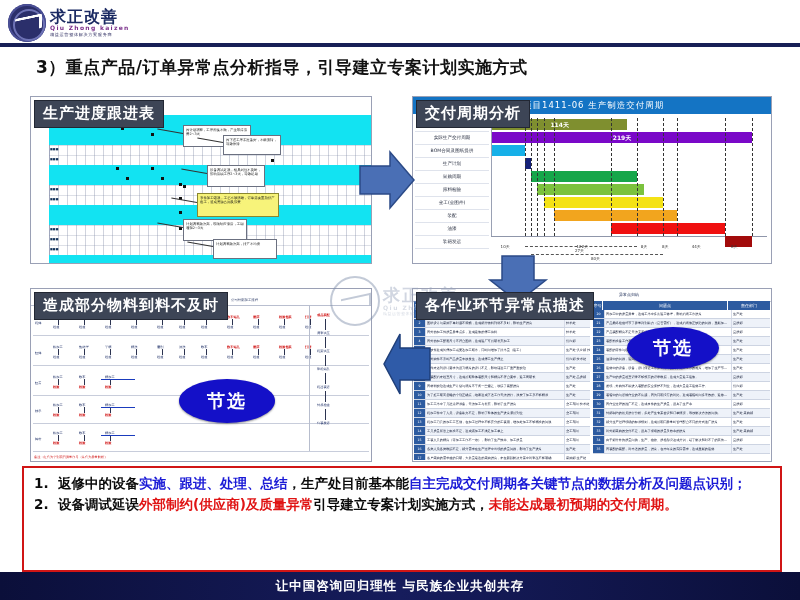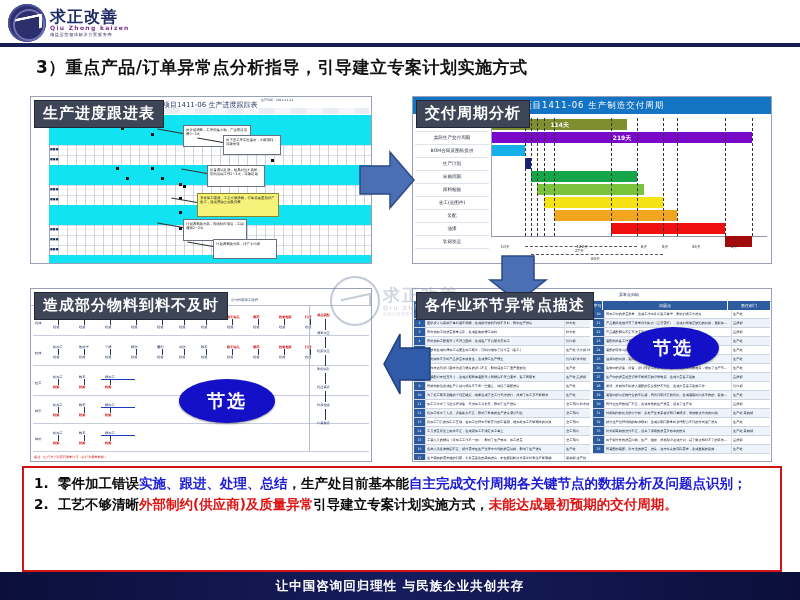--- a/index.html
+++ b/index.html
@@ -120,26 +120,20 @@
       <div class="logo-en">Qiu Zhong kaizen</div>
       <div class="logo-sub">精益运营整体解决方案服务商</div>
     </div>
   </div>
 </div>
 <div id="header-rule"></div>
 
 <div id="slide-title">3）重点产品/订单异常点分析指导，引导建立专案计划实施方式</div>
 
 <div class="panel" id="p-tl">
-  <div class="ss-head">
-    <div class="sheet-title" style="position:absolute;left:132px;top:3px;">项目1411-06  生产进度跟踪表</div>
-    <div style="position:absolute;left:230px;top:1px;font-size:3px;color:#33406a;">生产日期：2014-11-14</div>
-    <div style="position:absolute;left:132px;top:11px;right:2px;height:6px;
-      background:repeating-linear-gradient(to right,#e9ecf4 0 16px,#f6f7fb 16px 32px);"></div>
-  </div>
   <div class="ss-body">
     <div class="ss-sidecol"></div>
     <div class="ss-labcol">
         <div style="position: absolute; left: 1px; top: 2px; font-size: 3px; color: rgb(22, 54, 92);">■■■</div>
         <div style="position: absolute; left: 1px; top: 12px; font-size: 3px; color: rgb(22, 54, 92);">■■■</div>
         <div style="position: absolute; left: 1px; top: 22px; font-size: 3px; color: rgb(22, 54, 92);">■■■</div>
         <div style="position: absolute; left: 1px; top: 32px; font-size: 3px; color: rgb(22, 54, 92);">■■■</div>
         <div style="position: absolute; left: 1px; top: 42px; font-size: 3px; color: rgb(22, 54, 92);">■■■</div>
         <div style="position: absolute; left: 1px; top: 52px; font-size: 3px; color: rgb(22, 54, 92);">■■■</div>
         <div style="position: absolute; left: 1px; top: 62px; font-size: 3px; color: rgb(22, 54, 92);">■■■</div>
@@ -613,18 +607,18 @@
   <div class="wm-circle"></div>
   <div class="wm-text">
     <div class="wm-cn">求正改善</div>
     <div class="wm-en">Qiu Zhong kaizen</div>
     <div class="wm-sub">精益运营整体解决方案服务商</div>
   </div>
 </div>
 
 <div id="concl">
   <ol id="concl-list">
-      <li style="list-style: none; position: relative;"><span style="position: absolute; left: -24px; color: rgb(11, 11, 11);">1.</span><span class="">零件加工错误</span><span class="blue">实施、跟进、处理、总结</span><span class="">，生产处目前基本能</span><span class="blue">自主完成交付周期各关键节点的数据分析及问题点识别；</span></li>
-      <li style="list-style: none; position: relative;"><span style="position: absolute; left: -24px; color: rgb(11, 11, 11);">2.</span><span class="">工艺不够清晰</span><span class="red">外部制约(供应商)及质量异常</span><span class="">引导建立专案计划实施方式，</span><span class="red">未能达成最初预期的交付周期。</span></li>
+      <li style="list-style: none; position: relative;"><span style="position: absolute; left: -24px; color: rgb(11, 11, 11);">1.</span><span class="">返修中的设备</span><span class="blue">实施、跟进、处理、总结</span><span class="">，生产处目前基本能</span><span class="blue">自主完成交付周期各关键节点的数据分析及问题点识别；</span></li>
+      <li style="list-style: none; position: relative;"><span style="position: absolute; left: -24px; color: rgb(11, 11, 11);">2.</span><span class="">设备调试延误</span><span class="red">外部制约(供应商)及质量异常</span><span class="">引导建立专案计划实施方式，</span><span class="red">未能达成最初预期的交付周期。</span></li>
     </ol>
 </div>
 
 <div id="footer">让中国咨询回归理性  与民族企业共创共存</div>
 
 </body></html>

